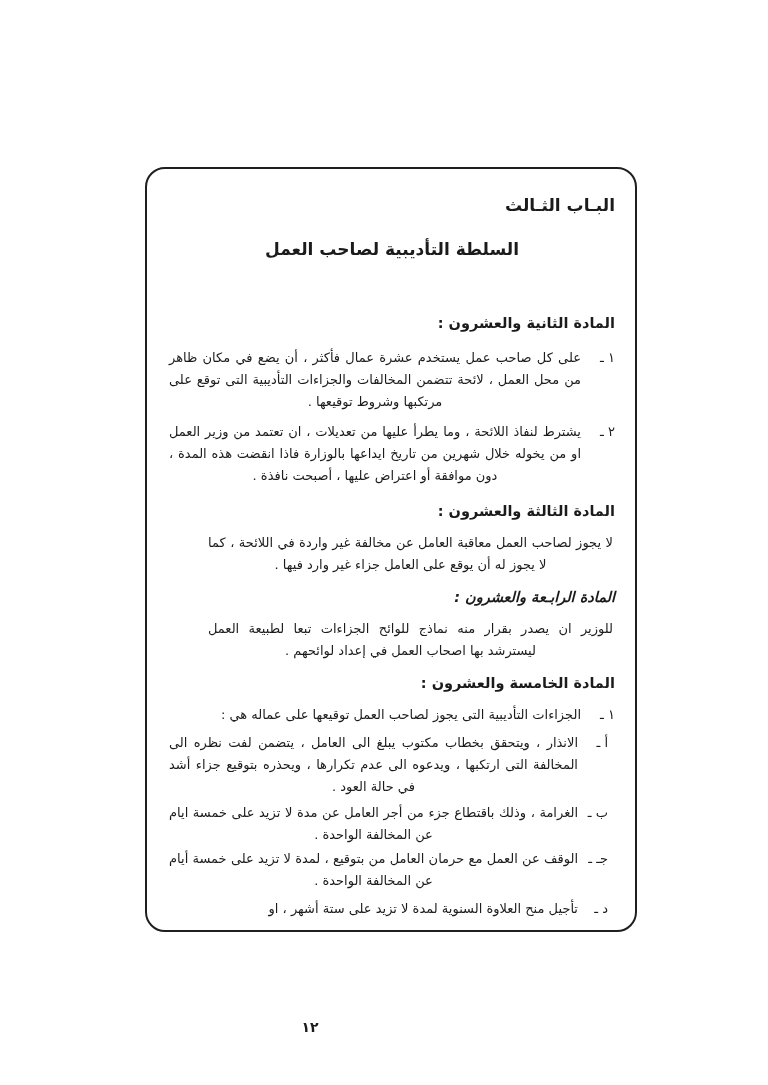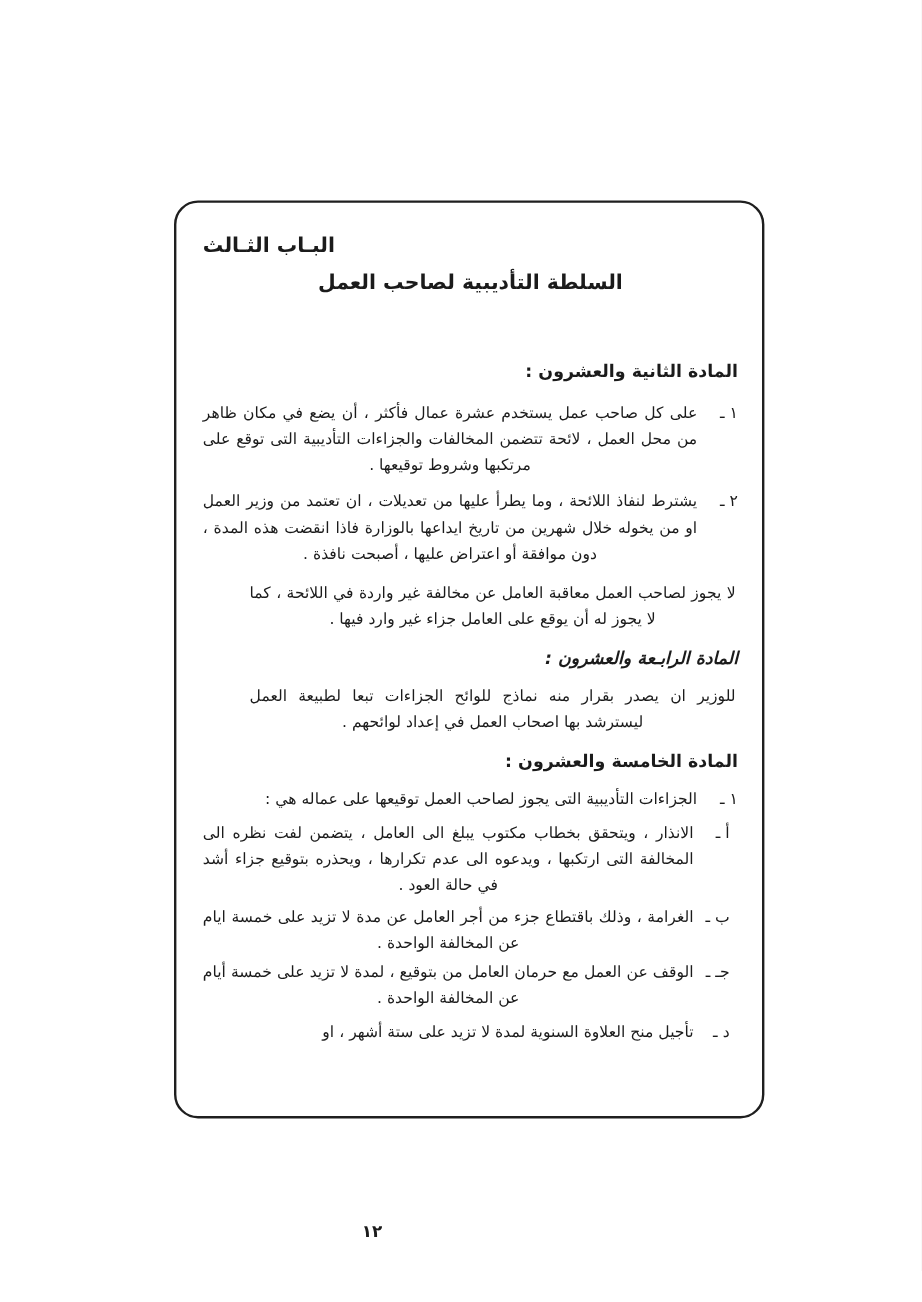--- a/index.html
+++ b/index.html
@@ -18,29 +18,29 @@
   .frame {
     position: absolute;
     left: 145px; top: 167px;
     width: 492px; height: 765px;
     border: 2px solid #1f1f1f;
     border-radius: 20px;
     padding: 16px 20px 0 22px;
     direction: rtl;
   }
   .chapter-title {
-    text-align: left; font-weight: bold;
+    text-align: right; font-weight: bold;
     font-size: 17px; line-height: 24px;
     margin-top: 8px;
     letter-spacing: 0.5px;
   }
   .chapter-subtitle {
     text-align: center; font-weight: bold;
     font-size: 17px; line-height: 24px;
-    margin-top: 7px;
+    margin-top: 20px;
   }
   .article-heading {
     font-weight: bold; font-size: 14.5px; line-height: 22px;
     text-align: right;
   }
   .h22 { margin-top: 51px; }
   .h23 { margin-top: 13px; }
   .h24 { margin-top: 10px; font-style: italic; }
   .h25 { margin-top: 10px; }
   .body-par {
@@ -96,20 +96,21 @@
         <span class="marker">١ ـ</span>
         <span class="item-text">على كل صاحب عمل يستخدم عشرة عمال فأكثر ، أن يضع في مكان ظاهر من محل العمل ، لائحة تتضمن المخالفات والجزاءات التأديبية التى توقع على مرتكبها وشروط توقيعها .</span>
       </div>
       <div class="item i2">
         <span class="marker">٢ ـ</span>
         <span class="item-text">يشترط لنفاذ اللائحة ، وما يطرأ عليها من تعديلات ، ان تعتمد من وزير العمل او من يخوله خلال شهرين من تاريخ ايداعها بالوزارة فاذا انقضت هذه المدة ، دون موافقة أو اعتراض عليها ، أصبحت نافذة .</span>
       </div>
     </div>
 
     <div class="article">
+      <div class="article-heading h23">المادة الثالثة والعشرون :</div>
       <div class="body-par b23">لا يجوز لصاحب العمل معاقبة العامل عن مخالفة غير واردة في اللائحة ، كما لا يجوز له أن يوقع على العامل جزاء غير وارد فيها .</div>
     </div>
 
     <div class="article">
       <div class="article-heading h24">المادة الرابـعة والعشرون :</div>
       <div class="body-par b24">للوزير ان يصدر بقرار منه نماذج للوائح الجزاءات تبعا لطبيعة العمل ليسترشد بها اصحاب العمل في إعداد لوائحهم .</div>
     </div>
 
     <div class="article">
       <div class="article-heading h25">المادة الخامسة والعشرون :</div>

